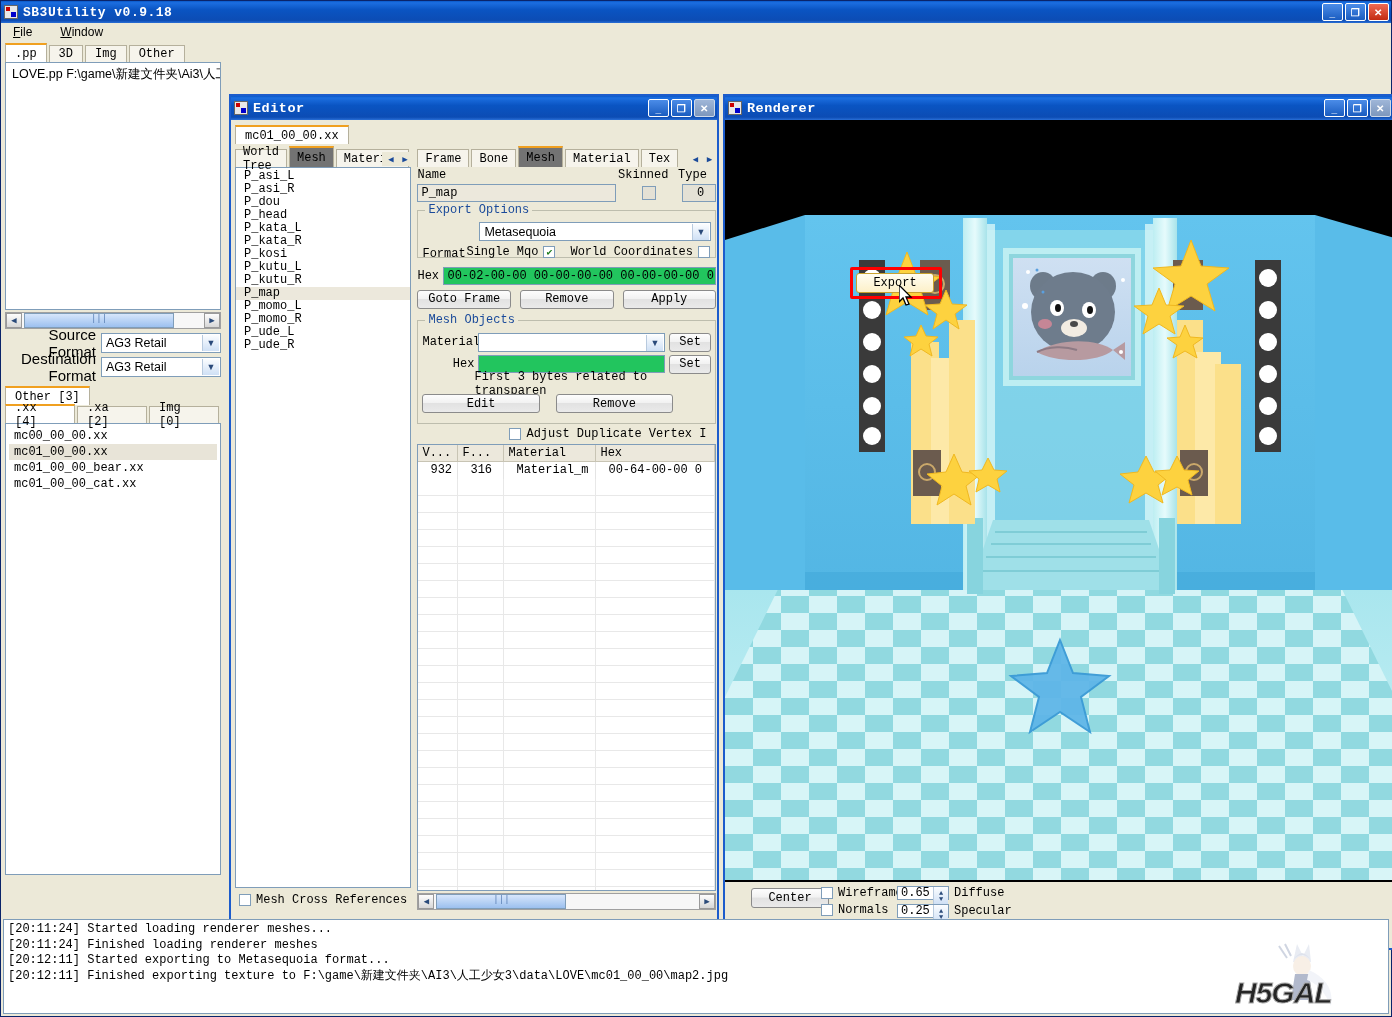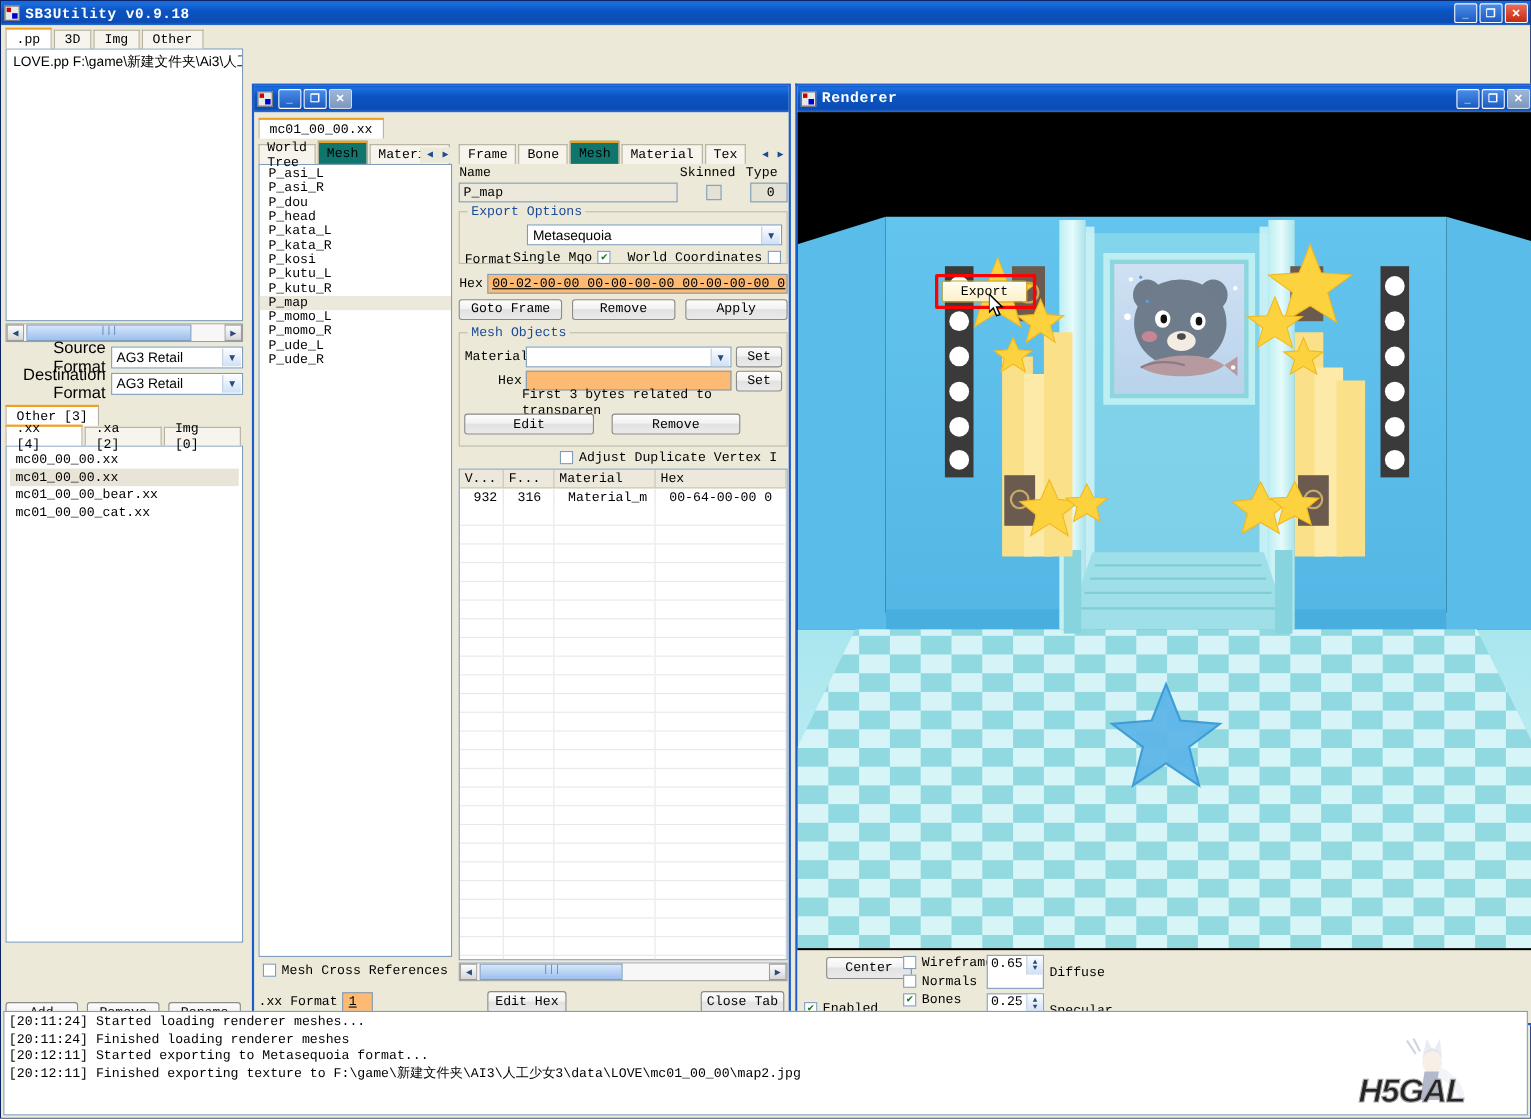--- a/index.html
+++ b/index.html
@@ -125,21 +125,21 @@
   .ed-body { flex:1 1 auto; position:relative; padding:4px 4px 0 4px; }
   #ed-file-tabs { display:flex; height:20px; margin-bottom:1px; }
   #ed-file-tabs .tab.active { background:#fff; }
 
   .ed-cols { position:absolute; left:4px; top:26px; right:4px; bottom:38px; display:flex; gap:6px; }
   .ed-col-left { width:208px; display:flex; flex-direction:column; }
   .ed-col-right { flex:1 1 auto; display:flex; flex-direction:column; }
 
   .inner-tabs { display:flex; align-items:flex-end; height:21px; position:relative; }
   .inner-tabs .tab { height:18px; padding:0 7px; font-size:12px; }
-  .inner-tabs .tab.active { height:21px; background:#0f766e; border-top:2px solid #f0a020; }
+  .inner-tabs .tab.active { height:21px; background:#737373; border-top:2px solid #f0a020; }
   .tabnav {
     position:absolute; right:0; bottom:1px; display:flex; gap:1px;
     background:#ece9d8; padding-left:2px;
   }
   .tabnav span {
     width:13px;height:14px;display:flex;align-items:center;justify-content:center;
     font-size:9px;color:#1a4a9a;
   }
   .list-box {
     flex:1 1 auto; background:#fff; border:1px solid #7f9db9; overflow:hidden;
@@ -156,21 +156,21 @@
   .cbox.on:after{content:"\2714";}
 
   .prop-panel { background:#ece9d8; }
   .row { display:flex; align-items:center; }
   .lbl { font-size:12px; font-family:"Liberation Mono", monospace; }
   .tbox {
     background:#ece8dc; border:1px solid #7f9db9; height:18px;
     display:flex; align-items:center; padding-left:3px; font-size:12px;
     white-space:nowrap; overflow:hidden;
   }
-  .tbox.white { background:#fdba74;text-decoration:underline; }
+  .tbox.white { background:#22c55e; }
   .group {
     border:1px solid #bdbdad; margin-top:3px; position:relative;
     padding:10px 4px 4px 4px;
   }
   .group > .gtitle {
     position:absolute; top:-8px; left:7px; background:#ece9d8;
     padding:0 3px; color:#1a4a9a; font-size:12px;
   }
   .sm-btn {
     background:linear-gradient(to bottom,#fdfdfd 0%,#f2f2f2 45%,#e2e2e2 50%,#eaeaea 100%);
@@ -205,22 +205,22 @@
   
   #renderer-window {
     position:absolute; left:722px; top:53px; width:670px; height:856px;
     background:#ece9d8; border:2px solid #1c5ccc; border-right:none;
     display:flex; flex-direction:column;
   }
   #renderer-window .titlebar { height:24px; font-size:13.5px; }
   #render-view { flex:1 1 auto; background:#000; position:relative; overflow:hidden; }
   #render-controls { height:66px; background:#ece9d8; position:relative; padding:4px 6px; }
   .spin {
-    width:52px;height:31px;background:#fff;border:1px solid #7f9db9;
-    display:flex;align-items:flex-start;padding-left:3px;font-size:12px;position:relative;
+    width:52px;height:14px;background:#fff;border:1px solid #7f9db9;
+    display:flex;align-items:center;padding-left:3px;font-size:12px;position:relative;
   }
   .spin .sarr{
     position:absolute;right:0;top:0;width:15px;height:17px;
     background:linear-gradient(to bottom,#fbfdff,#cfe0f5);
     border-left:1px solid #b8cade;display:flex;flex-direction:column;
     align-items:center;justify-content:center;font-size:7px;color:#2a4a7a;line-height:6px;
   }
 
   
   #log-panel {
@@ -250,20 +250,24 @@
   <div class="titlebar">
     <div class="tb-icon"></div>
     <div class="tb-title">SB3Utility v0.9.18</div>
     <div class="wbtns">
       <div class="wbtn">_</div>
       <div class="wbtn">❐</div>
       <div class="wbtn close">✕</div>
     </div>
   </div>
 
+  <div class="menubar">
+    <span><u>F</u>ile</span>
+    <span><u>W</u>indow</span>
+  </div>
 
   <div id="client">
 
     <div id="left-panel">
       <div class="tabstrip">
         <div class="tab active">.pp</div>
         <div class="tab">3D</div>
         <div class="tab">Img</div>
         <div class="tab">Other</div>
       </div>
@@ -313,20 +317,21 @@
 
     <div id="left-buttons">
       <div class="btn">Add</div>
       <div class="btn">Remove</div>
       <div class="btn">Rename</div>
     </div>
 
     <div id="editor-window">
       <div class="titlebar">
         <div class="tb-icon"></div>
+        <div class="tb-title">Editor</div>
         <div class="wbtns">
           <div class="wbtn">_</div>
           <div class="wbtn">❐</div>
           <div class="wbtn" style="background:linear-gradient(to bottom,#9fb6d8,#7d97bd);border-color:#cfd9e8;">✕</div>
         </div>
       </div>
 
       <div class="ed-body">
         <div id="ed-file-tabs" class="tabstrip">
           <div class="tab active">mc01_00_00.xx</div>

